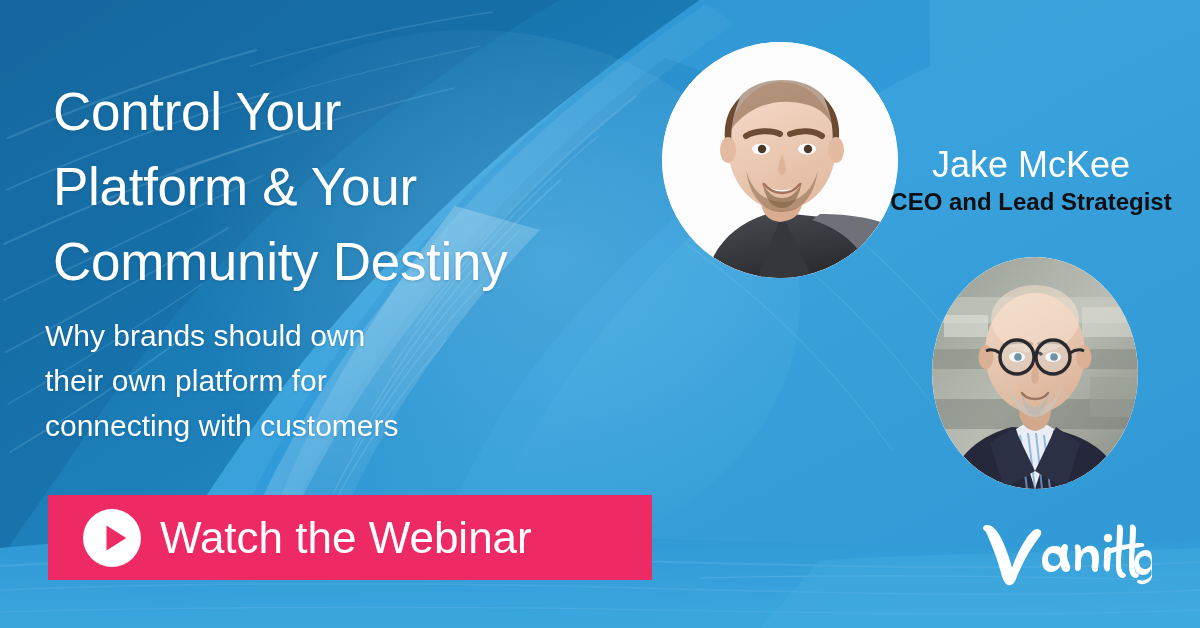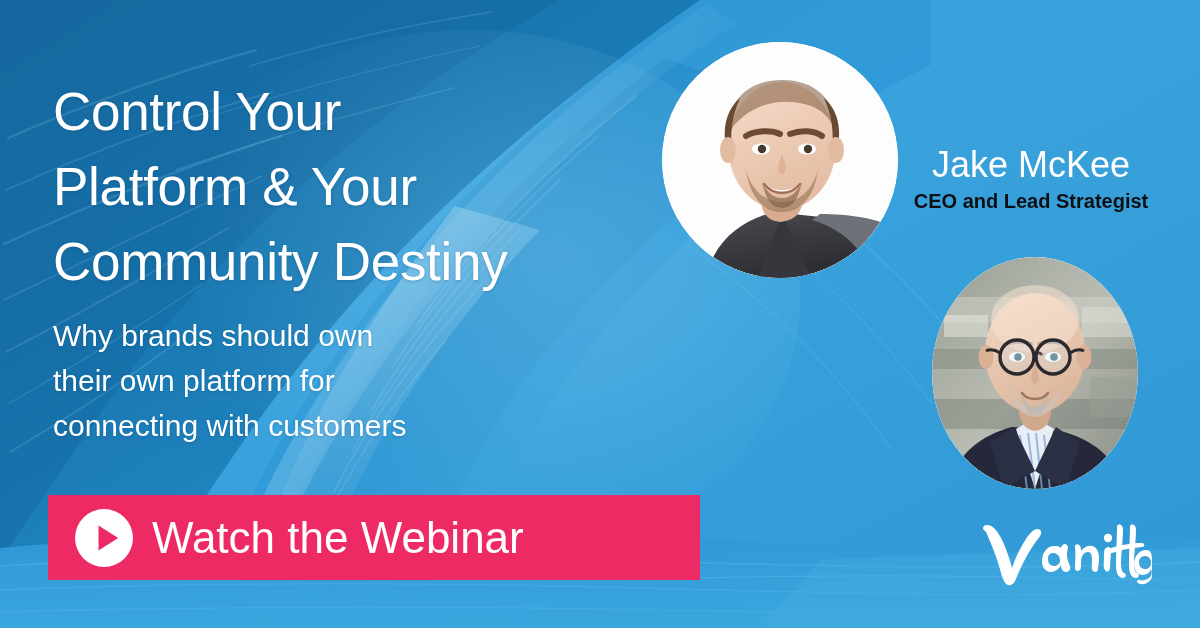--- a/index.html
+++ b/index.html
@@ -31,44 +31,44 @@
     font-size:53px;
     line-height:75px;
     font-weight:400;
     letter-spacing:-0.3px;
     white-space:pre-line;
     text-shadow:0 1px 3px rgba(10,60,95,.25);
   }
 
   .subhead {
     position:absolute;
-    left:53px;
+    left:45px;
     top:313px;
     width:470px;
     color:#ffffff;
     font-size:30px;
     line-height:45px;
     font-weight:400;
     white-space:pre-line;
     text-shadow:0 1px 3px rgba(10,60,95,.22);
   }
 
   
   .cta {
     position:absolute;
     left:48px;
     top:495px;
-    width:652px;
+    width:604px;
     height:85px;
     background:#ED2A63;
     display:flex;
     align-items:center;
     cursor:pointer;
     border:none;
-    padding:4px;
+    padding:12px;
   }
   .cta-play {
     flex:0 0 auto;
     margin-left:23px;
     width:58px;
     height:58px;
     display:block;
   }
   .cta-label {
     margin-left:19px;
@@ -97,21 +97,21 @@
 
   .speaker-name {
     color:#ffffff;
     font-size:36px;
     line-height:42px;
     font-weight:400;
     white-space:nowrap;
   }
   .speaker-role {
     color:#0d0f12;
-    font-size:20px;
+    font-size:24px;
     line-height:31px;
     font-weight:700;
     white-space:nowrap;
   }
 
   
   #logo {
     position:absolute;
     left:980px;
     top:508px;

